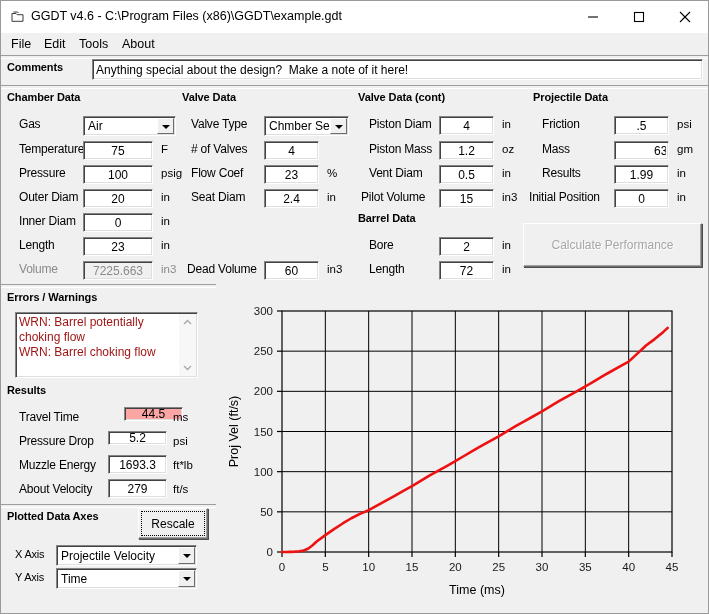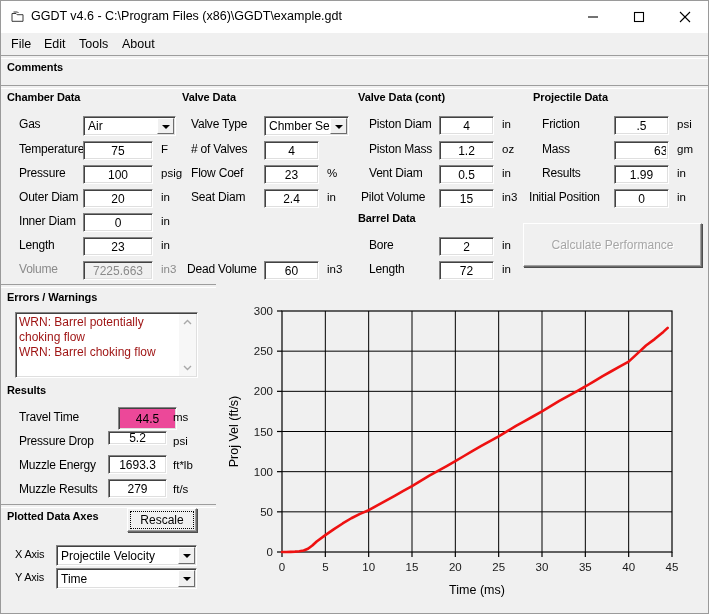--- a/index.html
+++ b/index.html
@@ -111,20 +111,21 @@
   <div class="menubar">
     <span class="menu-item" style="left:6px">File</span>
     <span class="menu-item" style="left:39px">Edit</span>
     <span class="menu-item" style="left:74px">Tools</span>
     <span class="menu-item" style="left:117px">About</span>
   </div>
 
   <div class="sep" style="top:54px"></div>
 
   <span class="grp" style="left:6px;top:60px">Comments</span>
+  <input class="fld left" style="left: 91px; top: 58px; width: 611px; height: 21px;" type="text" value="Anything special about the design?  Make a note of it here!">
 
   <div class="sep" style="top:84px"></div>
 
   <span class="grp" style="left:6px;top:90px">Chamber Data</span>
 
   <span class="lbl" style="left:18px;top:116px">Gas</span>
   <div class="combo" style="left:82px;top:115px;width:93px;height:20px;">
     <span class="cv">Air</span>
     <span class="arrowbox"></span>
   </div>
@@ -244,39 +245,39 @@
         <svg width="9" height="7" viewBox="0 0 9 7">
             <path d="M1 2 L4.5 5.5 L8 2" fill="none" stroke="#a9a9a9" stroke-width="1.4"></path>
           </svg>
       </div>
     </div>
   </div>
 
   <span class="grp" style="left:6px;top:383px">Results</span>
 
   <span class="lbl" style="left:18px;top:409px">Travel Time</span>
-  <input class="fld ro" style="left: 117px; top: 406px; width: 59px; height: 23px; background: #ec4899; color: rgb(0, 0, 0);" type="text" readonly="" value="44.5">
+  <input class="fld ro" style="left: 123px; top: 406px; width: 59px; height: 14px; background: #fca5a5; color: rgb(0, 0, 0);" type="text" readonly="" value="44.5">
   <span class="unit" style="left:172px;top:410px">ms</span>
 
   <span class="lbl" style="left:18px;top:433px">Pressure Drop</span>
   <input class="fld ro" style="left: 107px; top: 430px; width: 59px; height: 14px; background: rgb(255, 255, 255); color: rgb(0, 0, 0);" type="text" readonly="" value="5.2">
   <span class="unit" style="left:172px;top:434px">psi</span>
 
   <span class="lbl" style="left:18px;top:457px">Muzzle Energy</span>
   <input class="fld ro" style="left: 107px; top: 454px; width: 59px; height: 19px; background: rgb(255, 255, 255); color: rgb(0, 0, 0);" type="text" readonly="" value="1693.3">
   <span class="unit" style="left:172px;top:458px">ft*lb</span>
 
-  <span class="lbl" style="left:18px;top:481px">Muzzle Results</span>
+  <span class="lbl" style="left:18px;top:481px">About Velocity</span>
   <input class="fld ro" style="left: 107px; top: 478px; width: 59px; height: 19px; background: rgb(255, 255, 255); color: rgb(0, 0, 0);" type="text" readonly="" value="279">
   <span class="unit" style="left:172px;top:482px">ft/s</span>
 
   <div class="sep" style="top:503px;width:215px"></div>
 
   <span class="grp" style="left:6px;top:509px">Plotted Data Axes</span>
-  <div class="btn" style="left:126px;top:507px;width:70px;height:24px;">
+  <div class="btn" style="left:137px;top:507px;width:70px;height:31px;">
     <span class="focusrect"></span>
     <span>Rescale</span>
   </div>
 
   <span class="lbl" style="left:14px;top:547px;font-size:11px">X Axis</span>
   <div class="combo" style="left:55px;top:544px;width:141px;height:21px;">
     <span class="cv" style="line-height:21px">Projectile Velocity</span>
     <span class="arrowbox"></span>
   </div>
 

